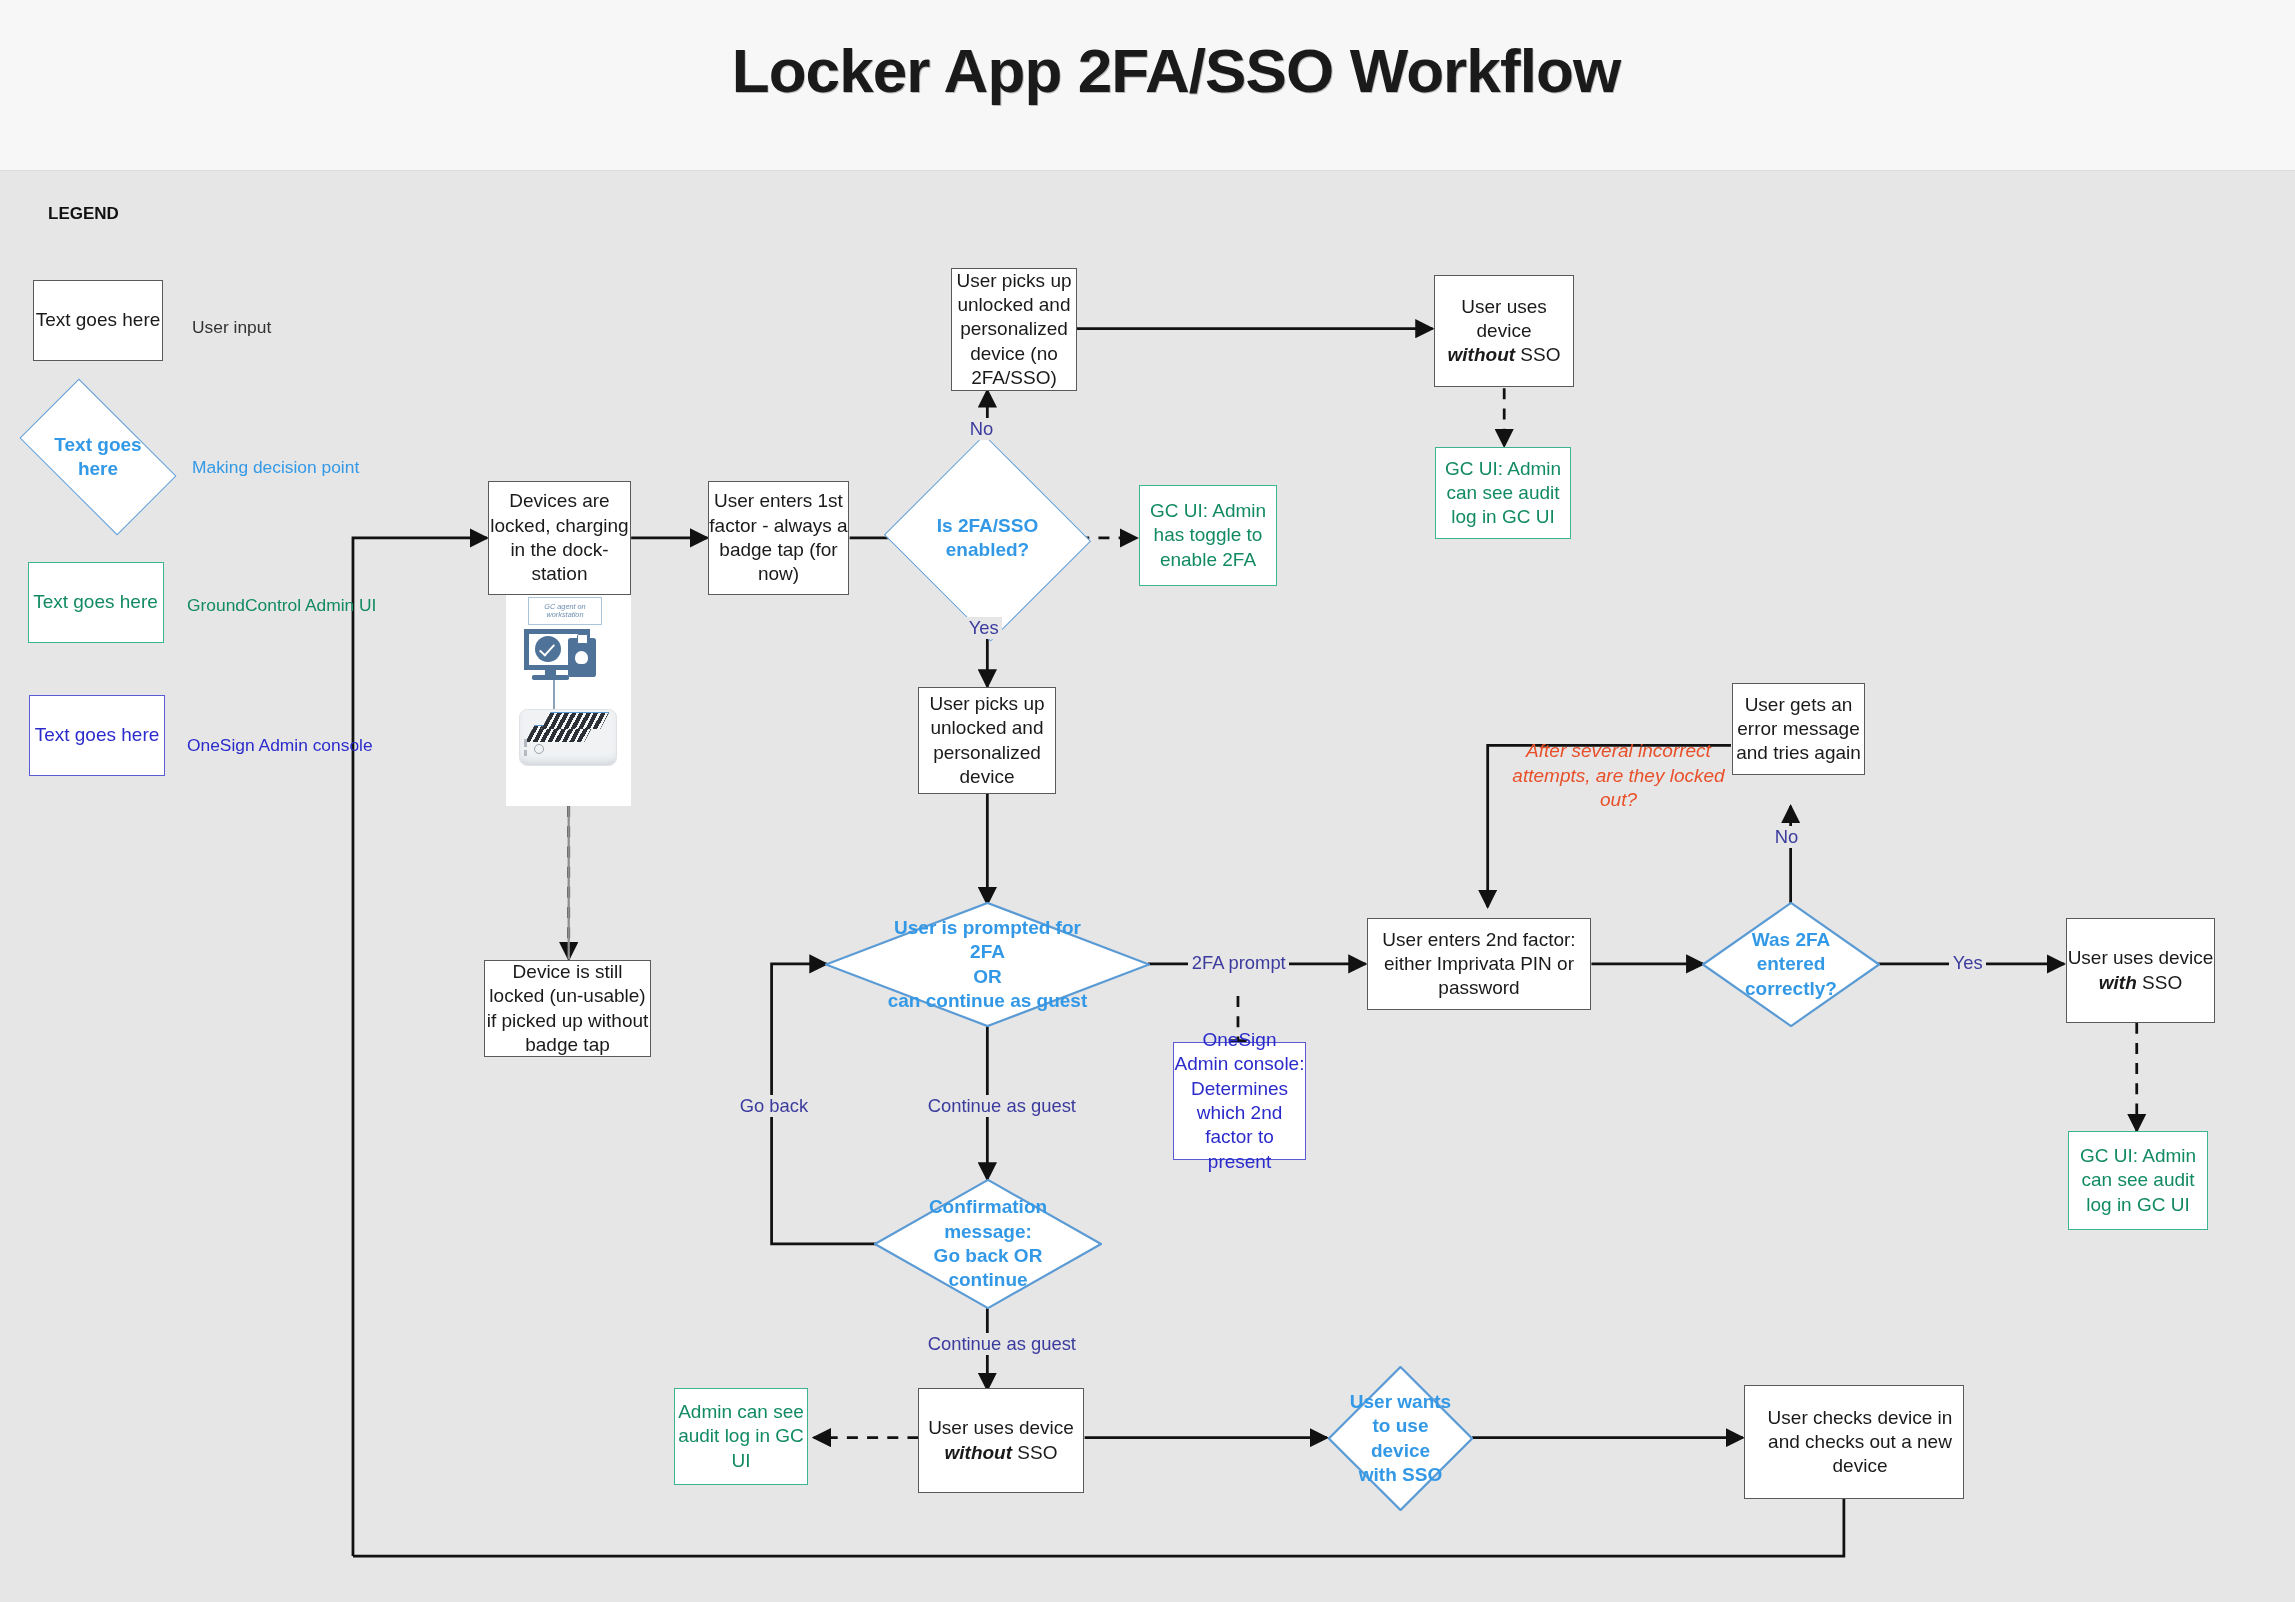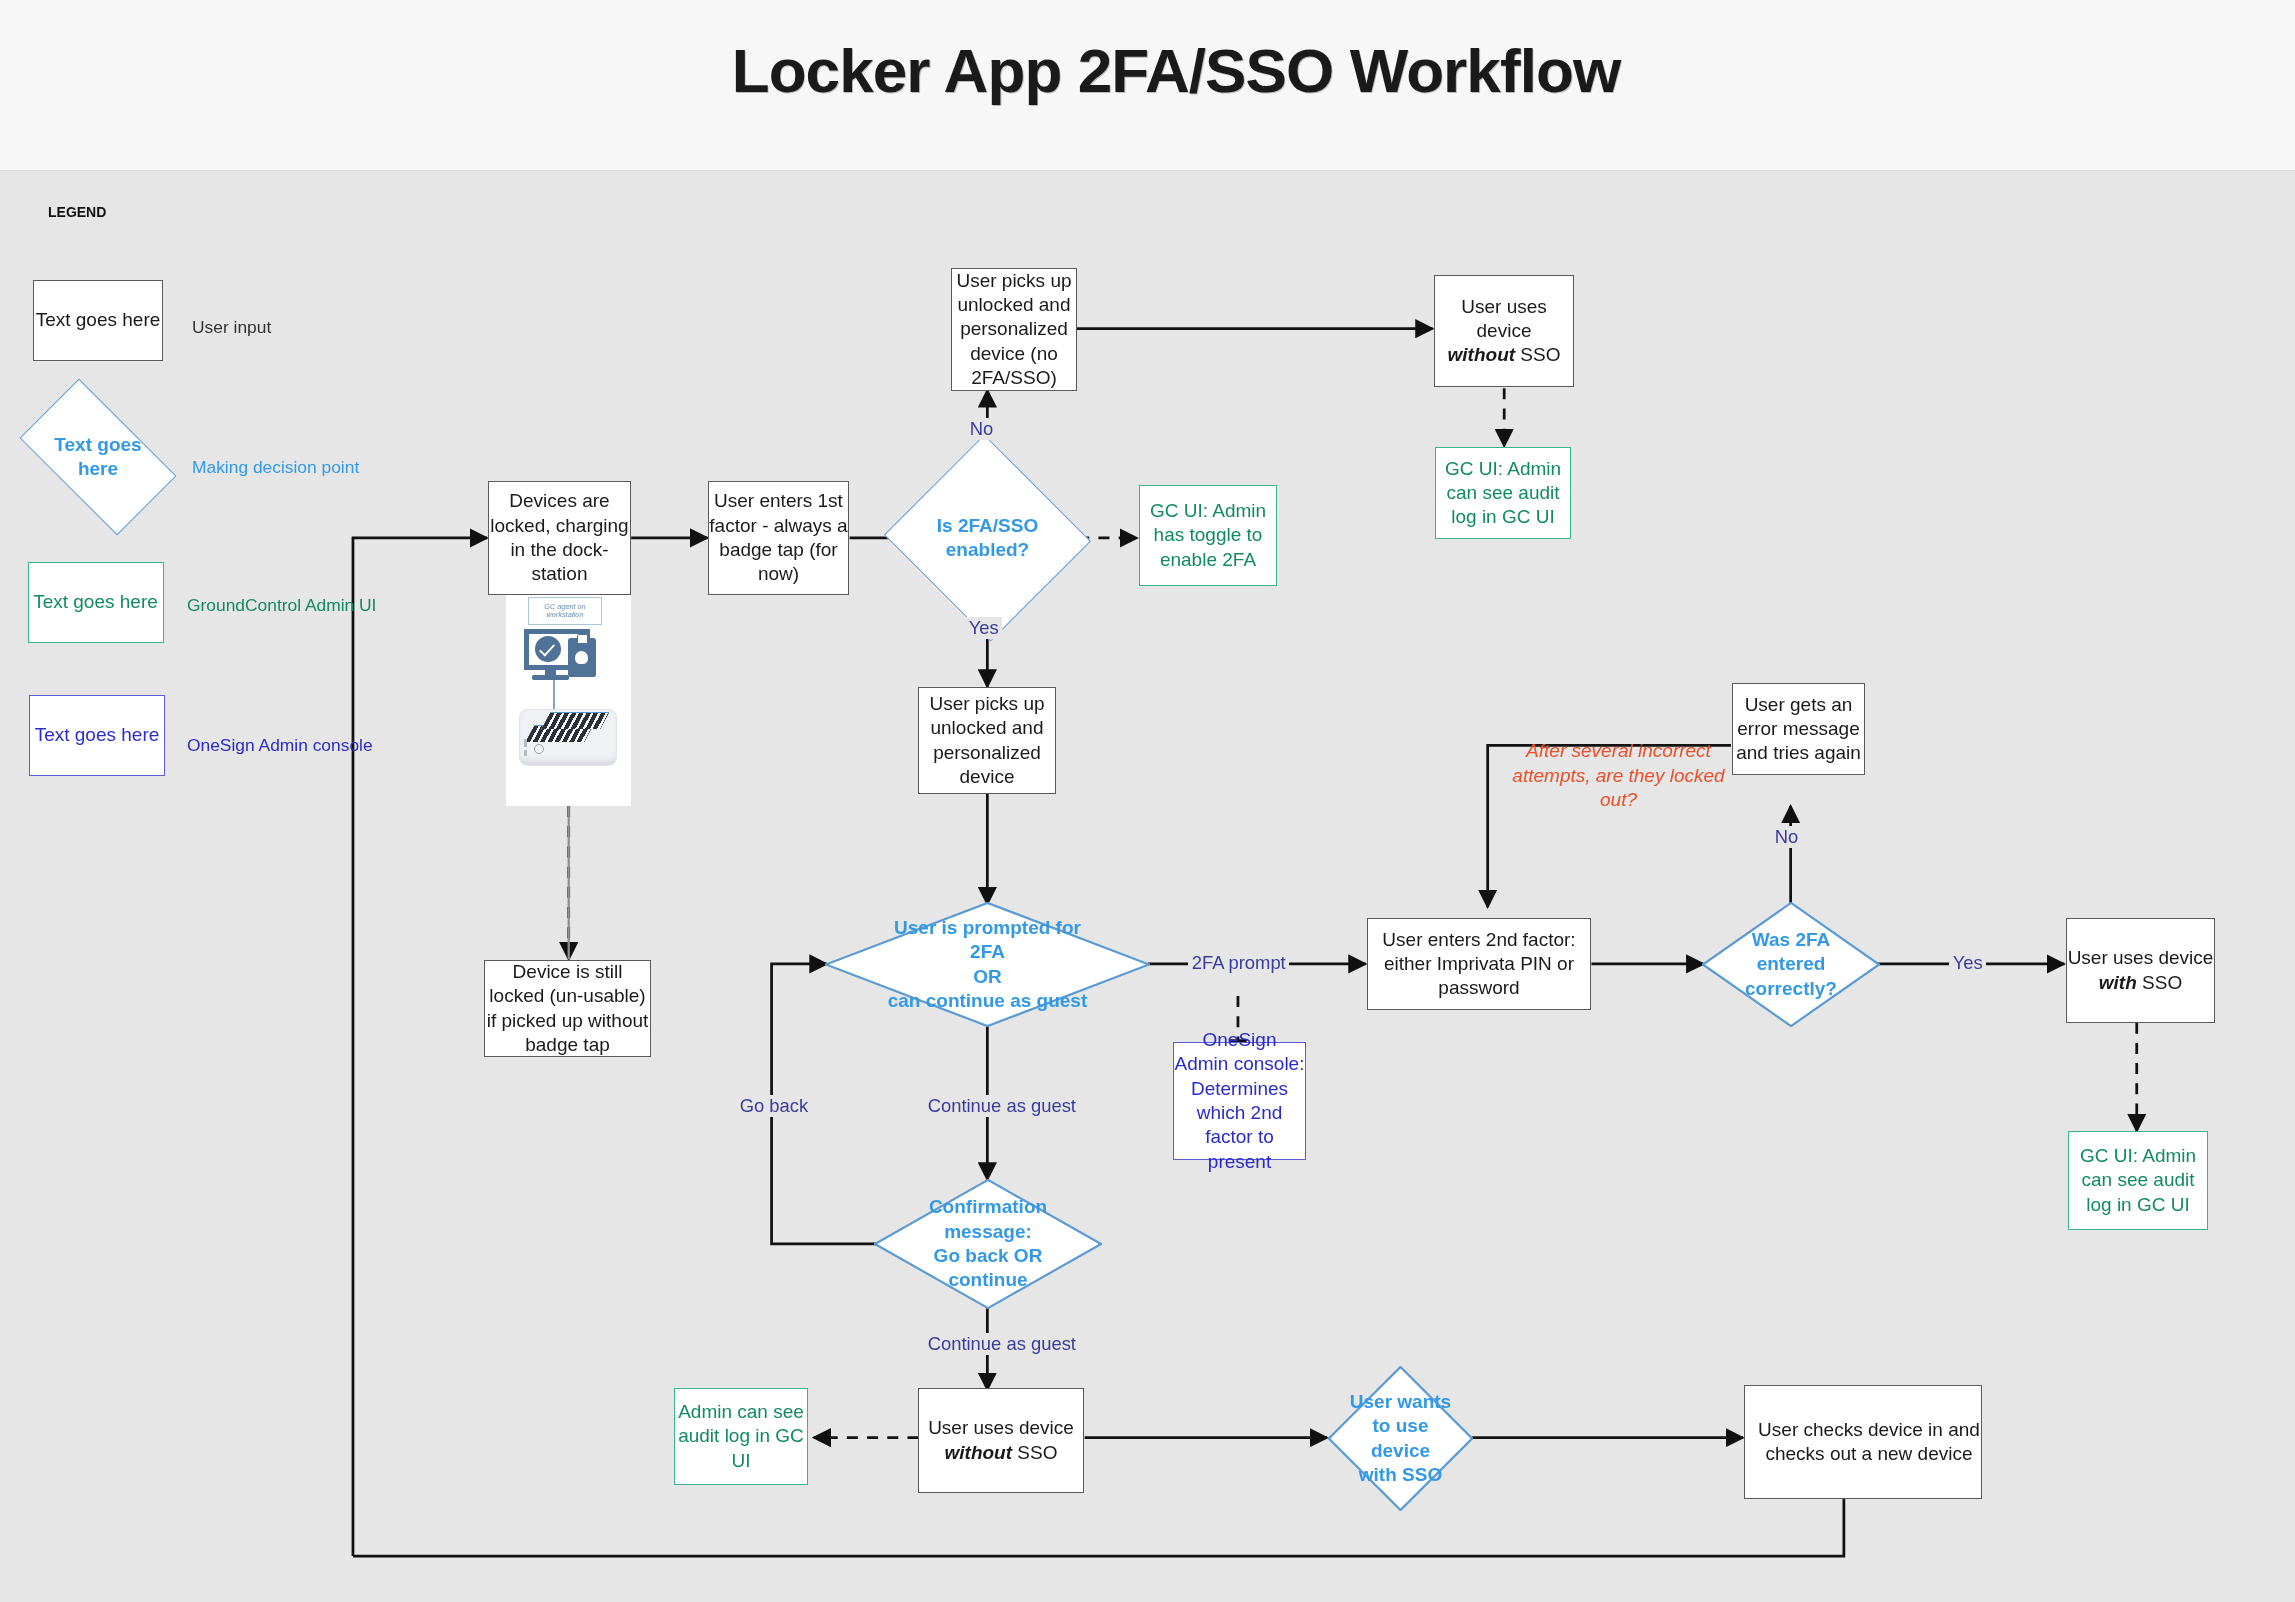--- a/index.html
+++ b/index.html
@@ -31,21 +31,21 @@
     font-size: 62px;
     font-weight: bold;
     color: #1a1a1a;
     letter-spacing: -0.9px;
     text-shadow: 0.9px 0.9px 0 #bbbbbb;
     padding-left: 28px;
   }
   #legend-title {
     position: absolute;
     left: 48px; top: 204px;
-    font-size: 14px;
+    font-size: 17px;
     font-weight: bold;
     color: #111111;
   }
   
   .node {
     position: absolute;
     box-sizing: border-box;
     display: flex;
     align-items: center;
     justify-content: center;
@@ -419,21 +419,21 @@
       <svg width="100%" height="100%" viewBox="0 0 158 158" preserveAspectRatio="none">
         <polygon points="79,1 157,79 79,157 1,79" fill="#ffffff" stroke="#5b9bd5" stroke-width="2.4"></polygon>
       </svg>
     </div>
     <div class="dtxt" style="width:72%">
       <span>User wants to use device </span><br>
       <b>with</b><span> SSO</span>
     </div>
   </div>
 
-  <div class="node proc" style="left:1744px; top:1385px; width:238px; height:114px;padding-left:12px;">User checks device in and checks out a new device</div>
+  <div class="node proc" style="left:1744px; top:1385px; width:220px; height:114px;padding-left:12px;">User checks device in and checks out a new device</div>
 
   <div class="lbl" style="left:966px; top:418px;">No</div>
   <div class="lbl" style="left:965px; top:617px;">Yes</div>
   <div class="lbl" style="left:1188px; top:952px;">2FA prompt</div>
   <div class="lbl" style="left:1771px; top:826px;">No</div>
   <div class="lbl" style="left:1949px; top:952px;">Yes</div>
   <div class="lbl" style="left:736px; top:1095px;">Go back</div>
   <div class="lbl" style="left:924px; top:1095px;">Continue as guest</div>
   <div class="lbl" style="left:924px; top:1333px;">Continue as guest</div>
 

